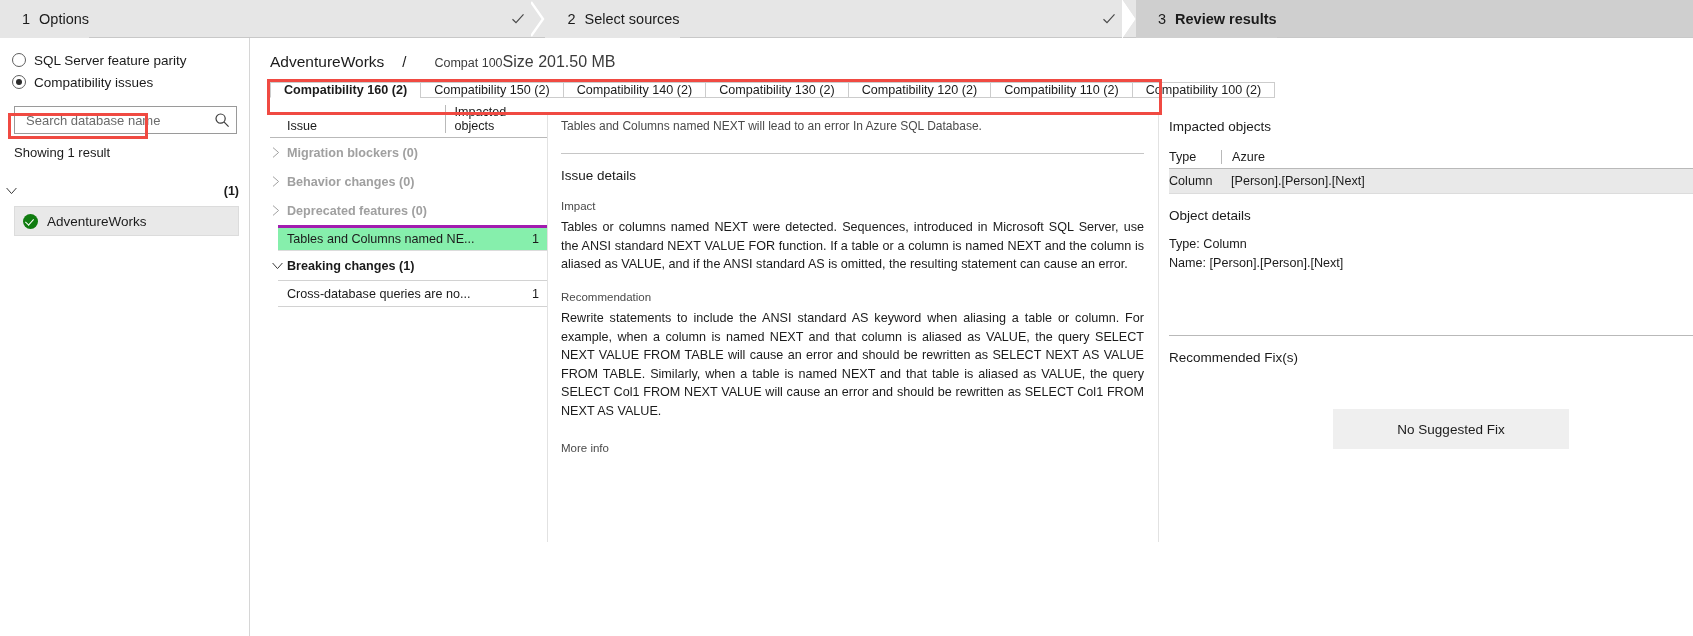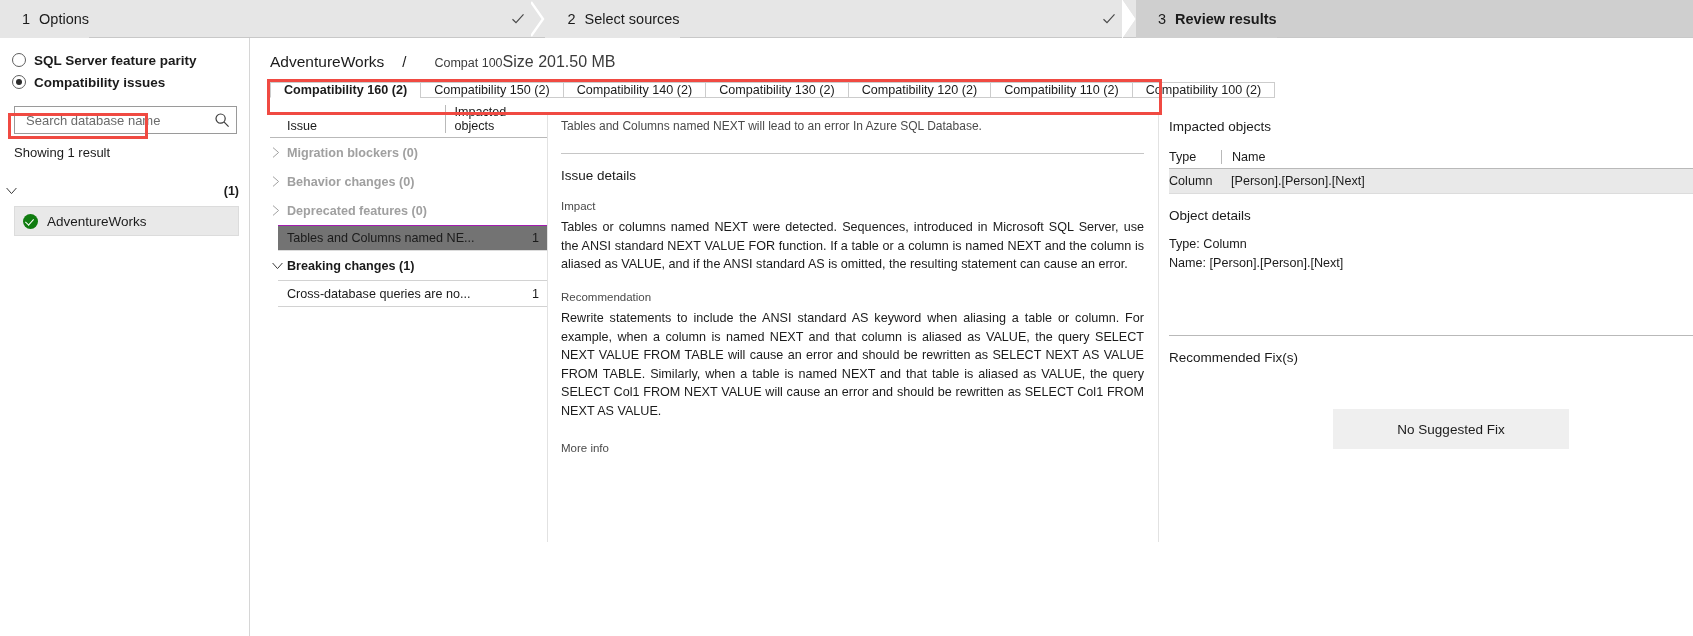--- a/index.html
+++ b/index.html
@@ -66,21 +66,20 @@
     border-right: 1px solid #d6d6d6;
     position: relative;
     padding-top: 11px;
   }
   .radio-row {
     display: flex;
     align-items: center;
     padding: 2px 0 2px 12px;
     height: 22px;
     font-size: 13.5px;
-    font-weight: bold;
   }
   .radio-dot {
     width: 14px; height: 14px;
     border: 1px solid #5e5e5e;
     border-radius: 50%;
     margin-right: 8px;
     flex: 0 0 auto;
     background: #fff;
     position: relative;
   }
@@ -246,22 +245,22 @@
     font-weight: bold;
     margin-top: 1px;
   }
   .cat-row .tri { width: 17px; text-align: left; padding-left: 2px; font-size: 10px; font-weight: normal; }
   .cat-row.dim, .cat-row.dim .tri { color: #a0a0a0; }
 
   .issue-row {
     display: flex;
     align-items: center;
     height: 26px;
-    background: #737373;
-    border-top: 1px solid #a21caf;
+    background: #86efac;
+    border-top: 3px solid #a21caf;
     border-bottom: 1px solid #dcdcdc;
     margin-left: 8px;
     font-size: 12.6px;
     padding-left: 9px;
   }
   .issue-row .iname { flex: 1 1 auto; }
   .issue-row .icount { width: 20px; text-align: right; padding-right: 8px; }
   .cat-underline { border-bottom: 1px solid #d2d2d2; margin-left: 8px; }
 
   
@@ -506,21 +505,21 @@
         <div class="para">Tables or columns named NEXT were detected. Sequences, introduced in Microsoft SQL Server, use the ANSI standard NEXT VALUE FOR function. If a table or a column is named NEXT and the column is aliased as VALUE, and if the ANSI standard AS is omitted, the resulting statement can cause an error.</div>
         <div class="sub-label">Recommendation</div>
         <div class="para">Rewrite statements to include the ANSI standard AS keyword when aliasing a table or column. For example, when a column is named NEXT and that column is aliased as VALUE, the query SELECT NEXT VALUE FROM TABLE will cause an error and should be rewritten as SELECT NEXT AS VALUE FROM TABLE. Similarly, when a table is named NEXT and that table is aliased as VALUE, the query SELECT Col1 FROM NEXT VALUE will cause an error and should be rewritten as SELECT Col1 FROM NEXT AS VALUE.</div>
         <div class="moreinfo">More info</div>
       </div>
 
       <div class="col-impacted">
         <div class="imp-title">Impacted objects</div>
         <div class="imp-head">
           <span class="h1">Type</span>
-          <span class="h2">Name</span>
+          <span class="h2">Azure</span>
         </div>
         <div class="imp-row">
           <span class="h1">Column</span>
           <span class="h2">[Person].[Person].[Next]</span>
         </div>
         <div class="obj-title">Object details</div>
         <div class="obj-line">Type: Column</div>
         <div class="obj-line2">Name: [Person].[Person].[Next]</div>
         <div class="fix-div"></div>
         <div class="fix-title">Recommended Fix(s)</div>

